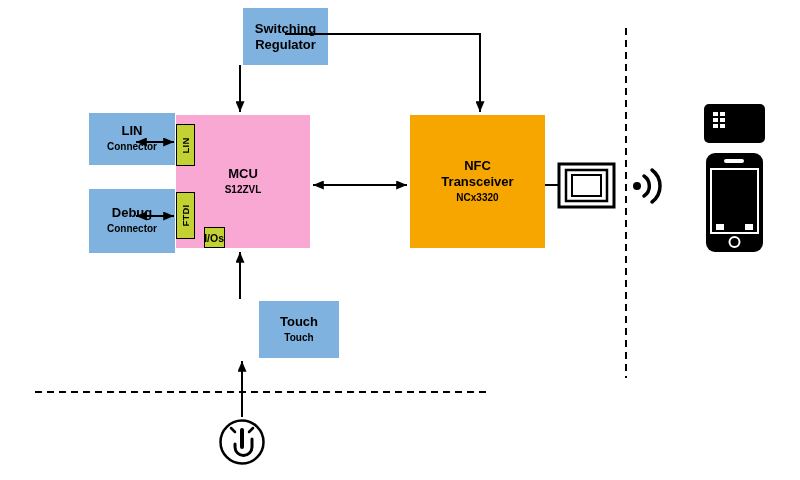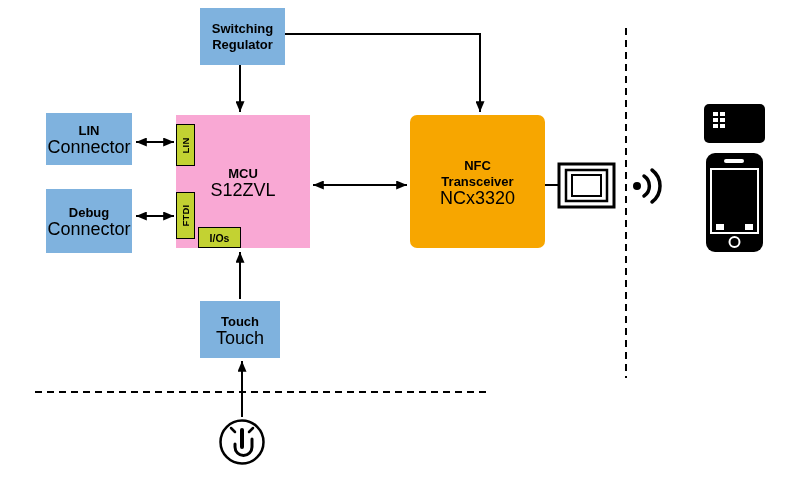--- a/index.html
+++ b/index.html
@@ -1,25 +1,25 @@
 <!DOCTYPE html>
 <html><head>
 <meta charset="utf-8">
 <title>Diagram</title>
 <style>
   html,body{margin:0;padding:0;background:#fff;}
   #canvas{position:relative;width:800px;height:480px;background:#ffffff;overflow:hidden;
           font-family:"Liberation Sans",sans-serif;color:#000;}
   .box{position:absolute;display:flex;flex-direction:column;align-items:center;justify-content:center;
        text-align:center;}
-  .blue{background:#7fb2de;}
+  .blue{background:#7fb2de;margin-left:43px;}
   .green{background:#f9a8d4;text-align:center;}
-  .orange{background:#f7a600;border-radius:7px;}
+  .orange{background:#f7a600;}
   .b{font-weight:bold;font-size:13px;line-height:16px;white-space:pre-line;}
-  .sub{font-weight:normal;font-size:18px;line-height:16px;}
+  .sub{font-weight:bold;font-size:10px;line-height:16px;}
   .port{position:absolute;background:#c3d232;border:1.5px solid #000;display:flex;
         align-items:center;justify-content:center;box-sizing:border-box;}
   .rot{transform:rotate(-90deg);font-weight:bold;font-size:9.5px;letter-spacing:.2px;white-space:nowrap;}
   .ioslabel{font-weight:bold;font-size:10.5px;}
   #overlay{position:absolute;left:0;top:0;width:800px;height:480px;pointer-events:none;}
 </style>
 </head>
 <body>
 
 <div id="canvas">
@@ -45,31 +45,31 @@
   </div>
 
   <div class="port" style="left:176px;top:124px;width:19px;height:42px;">
     <span class="rot">LIN</span>
   </div>
 
   <div class="port" style="left:176px;top:192px;width:19px;height:47px;">
     <span class="rot">FTDI</span>
   </div>
 
-  <div class="port" style="left:198px;top:227px;width:43px;height:21px;">
+  <div class="port" style="left:204px;top:227px;width:21px;height:21px;justify-content:flex-end;">
     <span class="ioslabel">I/Os</span>
   </div>
 
   <div class="box orange" style="left:410px;top:115px;width:135px;height:133px;">
     <span class="b">NFC
 Transceiver</span>
     <span class="sub">NCx3320</span>
   </div>
 
-  <div class="box blue" style="left:200px;top:301px;width:80px;height:57px;">
+  <div class="box blue" style="left:216px;top:301px;width:80px;height:57px;">
     <span class="b">Touch</span>
     <span class="sub">Touch</span>
   </div>
 
   <svg id="overlay" viewBox="0 0 800 480" xmlns="http://www.w3.org/2000/svg">
     <defs>
       <marker id="arr" viewBox="0 0 6 5" refX="6" refY="2.5" markerWidth="5.5" markerHeight="4.5" orient="auto-start-reverse">
         <path d="M0,0 L6,2.5 L0,5 Z" fill="#000"></path>
       </marker>
     </defs>

